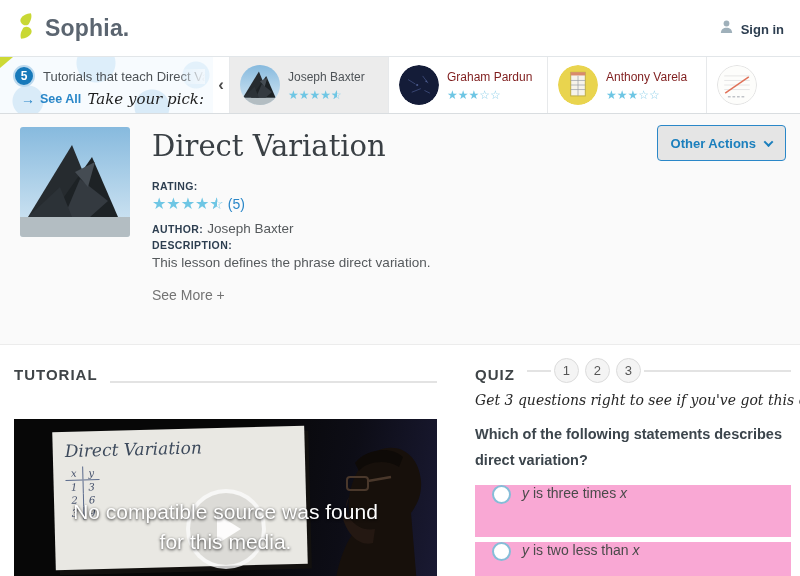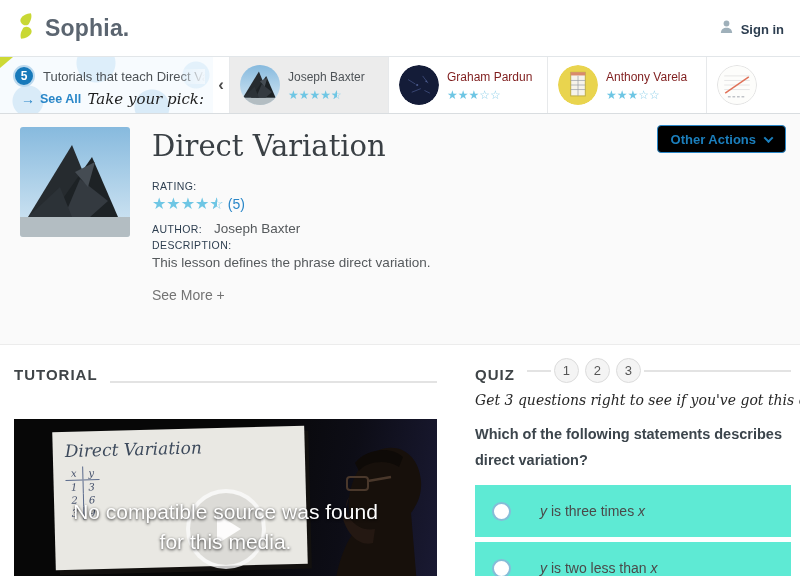--- a/index.html
+++ b/index.html
@@ -49,51 +49,51 @@
   .stars .st{color:#6ec6e4;}
   .stars .st.empty{color:#8fd0ea;}
   .stars .st.half{position:relative;display:inline-block;}
   .stars .st.half .b{color:#8fd0ea;}
   .stars .st.half .f{position:absolute;left:0;top:0;width:54%;overflow:hidden;color:#6ec6e4;}
   
   .hero{height:231px;background:#fafafa;border-bottom:1px solid #ececec;position:relative;padding:13px 14px 0 20px;display:flex;}
   .thumb{width:110px;height:110px;border-radius:3px;overflow:hidden;flex:none;}
   .hero-info{margin-left:22px;padding-top:2px;}
   .hero-title{font-family:"DejaVu Serif",serif;font-weight:500;font-size:29px;color:#3a4045;margin-bottom:17px;}
-  .lbl{font-size:10.5px;font-weight:400;color:#2d3e50;letter-spacing:.4px;}
+  .lbl{font-size:10.5px;font-weight:700;color:#2d3e50;letter-spacing:.4px;}
   .rating-stars-row{display:flex;align-items:center;gap:4px;margin-top:2px;}
   .rating-stars-row .stars{font-size:16px;}
   .rating-count{color:#2a87c8;font-size:14px;cursor:pointer;}
-  .author-row{margin-top:8px;display:flex;align-items:baseline;gap:12px;}
+  .author-row{margin-top:8px;display:flex;align-items:baseline;gap:4px;}
   .meta-val{font-size:13.5px;color:#55595c;}
   .desc-lbl{margin-top:3px;}
   .desc{margin-top:4px;font-size:13.5px;color:#55595c;}
   .see-more{margin-top:17px;color:#737373;font-size:14px;cursor:pointer;display:inline-block;}
-  .other-actions{position:absolute;top:11px;right:14px;height:28px;display:flex;align-items:center;gap:9px;
-    border:1px solid #2a87c8;border-radius:4px;background:#000000;color:#1b7fbd;
+  .other-actions{position:absolute;top:11px;right:14px;height:36px;display:flex;align-items:center;gap:9px;
+    border:1px solid #2a87c8;border-radius:4px;background:#e5e5e5;color:#1b7fbd;
     font-size:13px;font-weight:700;padding:0 13px;cursor:pointer;}
   .chev-down{width:7px;height:7px;border-right:2px solid #1b7fbd;border-bottom:2px solid #1b7fbd;
     transform:rotate(45deg) translate(-1px,-1px);}
   
   .cols{display:flex;padding:16px 0 0 14px;}
   .tcol{width:423px;flex:none;}
   .qcol{width:316px;flex:none;margin-left:38px;}
   .sec-head{display:flex;align-items:flex-end;height:22px;}
   .sec-title{font-size:15px;font-weight:700;color:#3f4447;letter-spacing:1px;}
   .hline{flex:1;height:2px;background:#e3e3e3;margin-left:12px;}
   .steps{display:flex;align-items:center;flex:1;margin-left:12px;}
   .seg{height:2px;background:#e3e3e3;}
   .seg.short{width:24px;}
   .seg.long{flex:1;}
   .step{width:25px;height:25px;flex:none;border-radius:50%;background:#f4f4f4;border:1px solid #dcdcdc;
     color:#555;font-size:13px;display:flex;align-items:center;justify-content:center;margin:0 3px;}
   .quiz-tagline{margin-top:9px;text-align:center;white-space:nowrap;
     font-family:"DejaVu Serif",serif;font-style:italic;font-size:14px;color:#262626;}
   .question{margin-top:13px;font-size:14.5px;font-weight:700;color:#3c454c;line-height:26px;}
-  .option{margin-top:5px;background:#5eead4;height:52px;display:flex;align-items:center;padding-left:17px;gap:29px;cursor:pointer;}
+  .option{margin-top:5px;background:#f9a8d4;height:52px;display:flex;padding-left:17px;gap:11px;cursor:pointer;}
   .option.first{margin-top:12px;}
   .radio{width:19px;height:19px;flex:none;border-radius:50%;border:2px solid #85bdd8;background:#fff;cursor:pointer;}
   .opt-text{font-size:14px;color:#4a4a4a;}
   .opt-text em{font-style:italic;}
   
   .video{margin-top:36px;position:relative;width:423px;height:220px;overflow:hidden;cursor:pointer;
     background:linear-gradient(100deg,#070707 52%,#0d0d16 75%,#1b1b36 100%);}
   .board{position:absolute;left:40px;top:10px;width:252px;height:138px;background:#e9e8e3;
     transform:rotate(-1.5deg);box-shadow:4px 5px 0 rgba(20,18,15,.9);padding:9px 12px;}
   .board-title{font-family:"DejaVu Serif",serif;font-style:italic;font-size:17px;color:#3d4a5c;}

